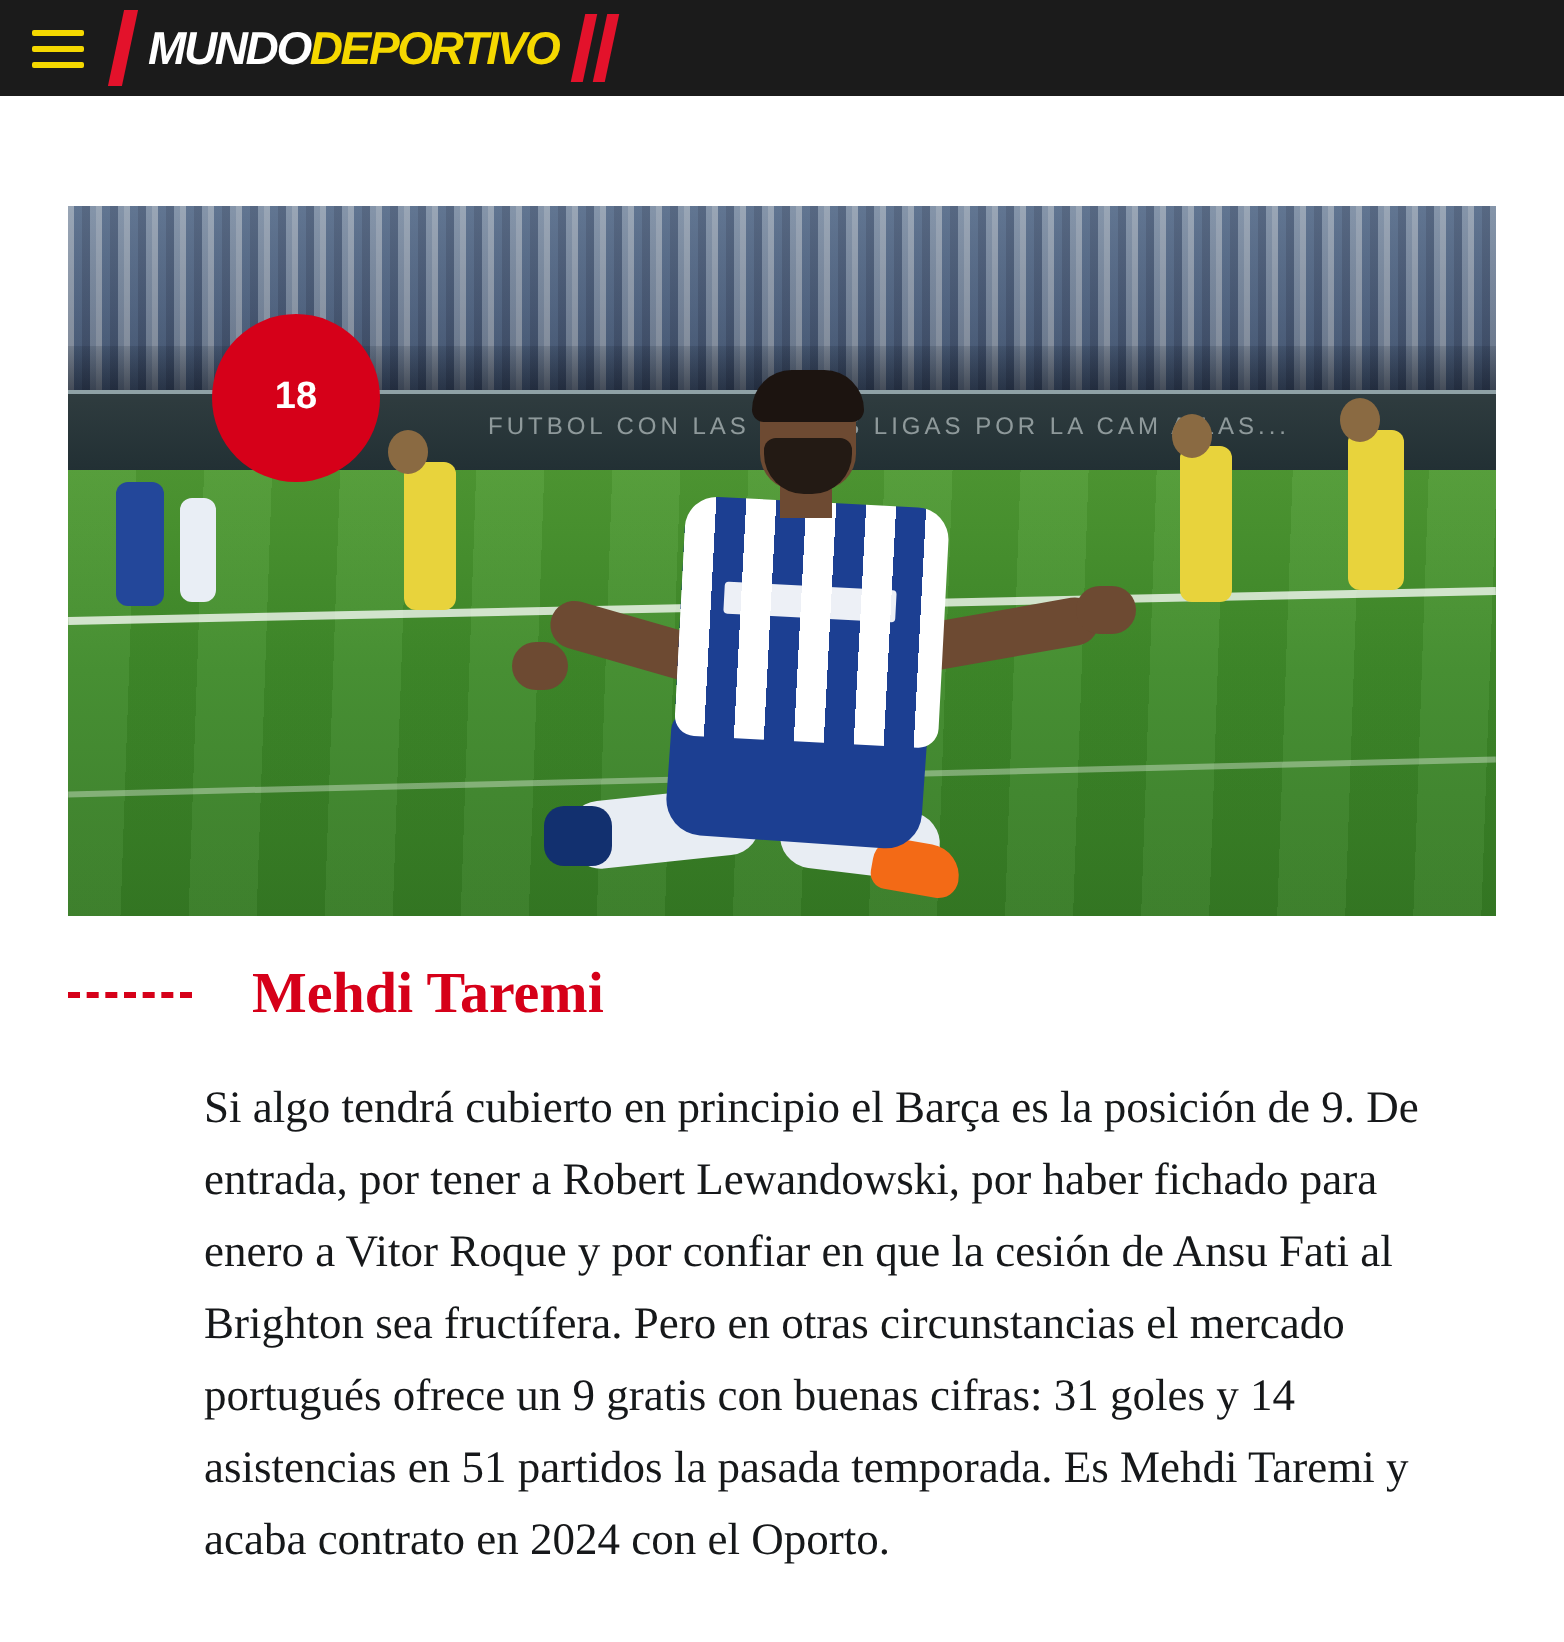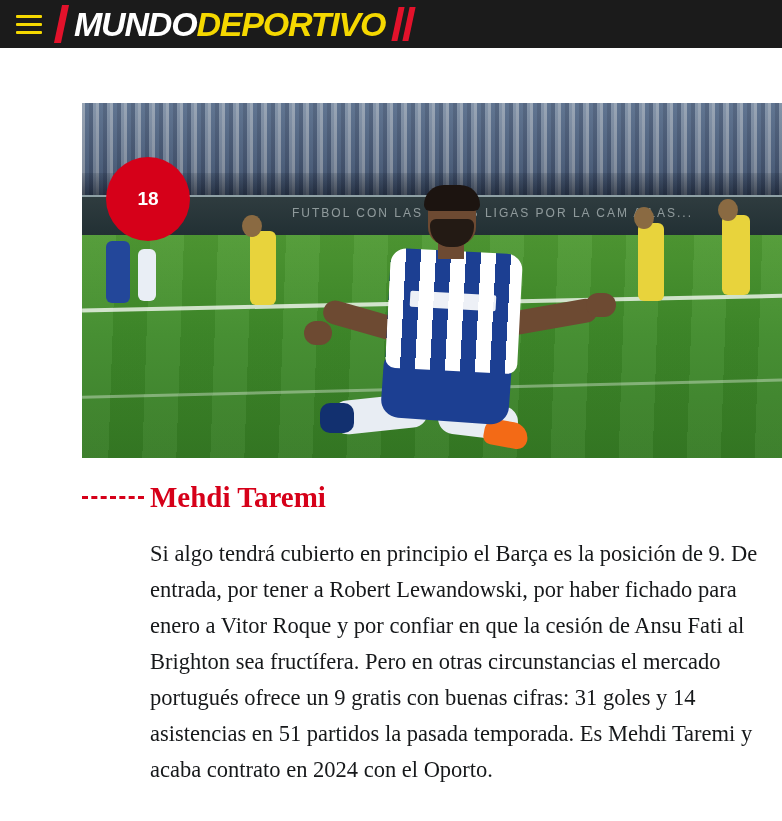--- a/index.html
+++ b/index.html
@@ -49,21 +49,21 @@
     width: 7px;
     height: 38px;
     background: #e3122b;
     transform: skewX(-12deg);
     margin-right: 9px;
   }
   .logo-text {
     font-family: "Liberation Sans", sans-serif;
     font-weight: bold;
     font-style: italic;
-    font-size: 34px;
+    font-size: 23px;
     letter-spacing: -1.2px;
     line-height: 38px;
     white-space: nowrap;
   }
   .logo-text .mundo { color: #ffffff; }
   .logo-text .deportivo { color: #f5d800; }
   .logo-slashes {
     display: flex;
     align-items: center;
     margin-left: 10px;
@@ -75,21 +75,20 @@
     background: #e3122b;
     transform: skewX(-12deg);
     margin-right: 5px;
   }
 
   
   .page {
     position: relative;
     width: 782px;
     background: #ffffff;
-    padding-left: 48px;
   }
 
   .badge {
     position: absolute;
     top: 54px;
     left: 106px;
     width: 84px;
     height: 84px;
     border-radius: 50%;
     background: #d60019;
@@ -204,21 +203,21 @@
     width: 714px;
     position: relative;
   }
   .dash {
     position: absolute;
     left: 0;
     top: 16px;
     width: 62px;
     border-top: 3px dashed #d60019;
   }
-  .heads { margin-left: 68px; }
+  .heads { margin-left: 92px; }
   .kicker {
     color: #d60019;
     font-family: "Liberation Serif", serif;
     font-weight: bold;
     font-size: 29px;
     line-height: 34px;
     margin: 0;
   }
   .subhead {
     color: #111111;

